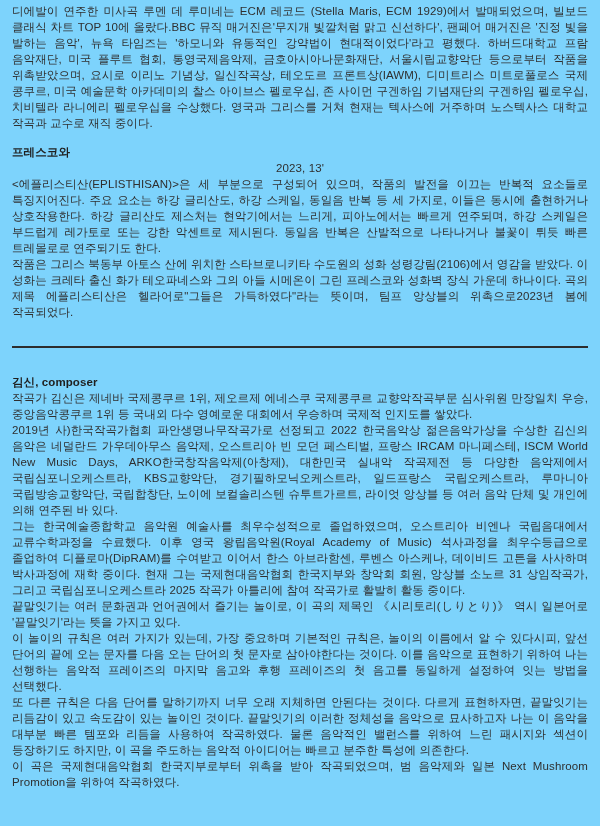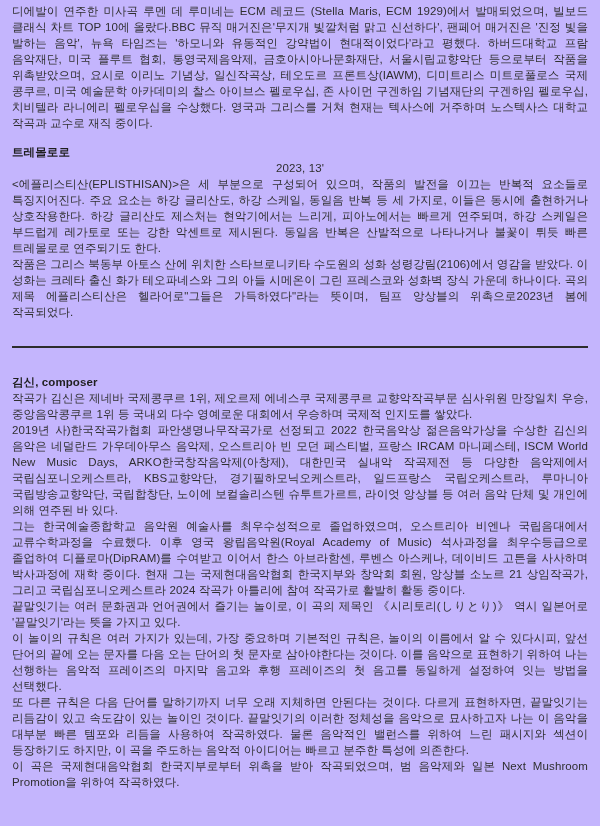--- a/index.html
+++ b/index.html
@@ -5,21 +5,21 @@
   html, body {
     margin: 0;
     padding: 0;
     background: #ffffff;
   }
   .page {
     width: 600px;
     height: 826px;
     box-sizing: border-box;
     padding: 3px 12px 0 12px;
-    background: #c4b5fd;
+    background: #7dd3fc;
     font-family: "Liberation Sans", "DejaVu Sans", sans-serif;
     font-size: 11.5px;
     line-height: 16px;
     color: #2f2f2f;
     overflow: hidden;
   }
   p {
     margin: 0;
     text-align: justify;
     text-justify: inter-word;
@@ -50,33 +50,33 @@
 </head>
 <body>
 
 <div class="page">
 
   <section>
     <p>디에발이 연주한 미사곡 루멘 데 루미네는 ECM 레코드 (Stella Maris, ECM 1929)에서 발매되었으며, 빌보드 클래식 차트 TOP 10에 올랐다.BBC 뮤직 매거진은'무지개 빛깔처럼 맑고 신선하다', 팬페어 매거진은 '진정 빛을 발하는 음악', 뉴욕 타임즈는 '하모니와 유동적인 강약법이 현대적이었다'라고 평했다. 하버드대학교 프람 음악재단, 미국 플루트 협회, 통영국제음악제, 금호아시아나문화재단, 서울시립교향악단 등으로부터 작품을 위촉받았으며, 요시로 이리노 기념상, 일신작곡상, 테오도르 프론트상(IAWM), 디미트리스 미트로풀로스 국제 콩쿠르, 미국 예술문학 아카데미의 찰스 아이브스 펠로우십, 존 사이먼 구겐하임 기념재단의 구겐하임 펠로우십, 치비텔라 라니에리 펠로우십을 수상했다. 영국과 그리스를 거쳐 현재는 텍사스에 거주하며 노스텍사스 대학교 작곡과 교수로 재직 중이다.</p>
   </section>
 
   <section>
-    <p class="heading section-top-gap">트레몰로로</p>
+    <p class="heading section-top-gap">프레스코와</p>
     <p class="meta-line">2023, 13'</p>
     <p>&lt;에플리스티산(EPLISTHISAN)&gt;은 세 부분으로 구성되어 있으며, 작품의 발전을 이끄는 반복적 요소들로 특징지어진다. 주요 요소는 하강 글리산도, 하강 스케일, 동일음 반복 등 세 가지로, 이들은 동시에 출현하거나 상호작용한다. 하강 글리산도 제스처는 현악기에서는 느리게, 피아노에서는 빠르게 연주되며, 하강 스케일은 부드럽게 레가토로 또는 강한 악센트로 제시된다. 동일음 반복은 산발적으로 나타나거나 불꽃이 튀듯 빠른 트레몰로로 연주되기도 한다.</p>
     <p>작품은 그리스 북동부 아토스 산에 위치한 스타브로니키타 수도원의 성화 성령강림(2106)에서 영감을 받았다. 이 성화는 크레타 출신 화가 테오파네스와 그의 아들 시메온이 그린 프레스코와 성화벽 장식 가운데 하나이다. 곡의 제목 에플리스티산은 헬라어로"그들은 가득하였다"라는 뜻이며, 팀프 앙상블의 위촉으로2023년 봄에 작곡되었다.</p>
   </section>
 
   <hr class="section-divider">
 
   <section>
     <p class="heading">김신, composer</p>
     <p>작곡가 김신은 제네바 국제콩쿠르 1위, 제오르제 에네스쿠 국제콩쿠르 교향악작곡부문 심사위원 만장일치 우승, 중앙음악콩쿠르 1위 등 국내외 다수 영예로운 대회에서 우승하며 국제적 인지도를 쌓았다.</p>
     <p>2019년 사)한국작곡가협회 파안생명나무작곡가로 선정되고 2022 한국음악상 젊은음악가상을 수상한 김신의 음악은 네덜란드 가우데아무스 음악제, 오스트리아 빈 모던 페스티벌, 프랑스 IRCAM 마니페스테, ISCM World New Music Days, ARKO한국창작음악제(아창제), 대한민국 실내악 작곡제전 등 다양한 음악제에서 국립심포니오케스트라, KBS교향악단, 경기필하모닉오케스트라, 일드프랑스 국립오케스트라, 루마니아 국립방송교향악단, 국립합창단, 노이에 보컬솔리스텐 슈투트가르트, 라이엇 앙상블 등 여러 음악 단체 및 개인에 의해 연주된 바 있다.</p>
-    <p>그는 한국예술종합학교 음악원 예술사를 최우수성적으로 졸업하였으며, 오스트리아 비엔나 국립음대에서 교류수학과정을 수료했다. 이후 영국 왕립음악원(Royal Academy of Music) 석사과정을 최우수등급으로 졸업하여 디플로마(DipRAM)를 수여받고 이어서 한스 아브라함센, 루벤스 아스케나, 데이비드 고튼을 사사하며 박사과정에 재학 중이다. 현재 그는 국제현대음악협회 한국지부와 창악회 회원, 앙상블 소노르 21 상임작곡가, 그리고 국립심포니오케스트라 2024 작곡가 아틀리에 참여 작곡가로 활발히 활동 중이다.</p>
+    <p>그는 한국예술종합학교 음악원 예술사를 최우수성적으로 졸업하였으며, 오스트리아 비엔나 국립음대에서 교류수학과정을 수료했다. 이후 영국 왕립음악원(Royal Academy of Music) 석사과정을 최우수등급으로 졸업하여 디플로마(DipRAM)를 수여받고 이어서 한스 아브라함센, 루벤스 아스케나, 데이비드 고튼을 사사하며 박사과정에 재학 중이다. 현재 그는 국제현대음악협회 한국지부와 창악회 회원, 앙상블 소노르 31 상임작곡가, 그리고 국립심포니오케스트라 2025 작곡가 아틀리에 참여 작곡가로 활발히 활동 중이다.</p>
   </section>
 
   <section>
     <p>끝말잇기는 여러 문화권과 언어권에서 즐기는 놀이로, 이 곡의 제목인 《시리토리(しりとり)》 역시 일본어로 '끝말잇기'라는 뜻을 가지고 있다.</p>
     <p>이 놀이의 규칙은 여러 가지가 있는데, 가장 중요하며 기본적인 규칙은, 놀이의 이름에서 알 수 있다시피, 앞선 단어의 끝에 오는 문자를 다음 오는 단어의 첫 문자로 삼아야한다는 것이다. 이를 음악으로 표현하기 위하여 나는 선행하는 음악적 프레이즈의 마지막 음고와 후행 프레이즈의 첫 음고를 동일하게 설정하여 잇는 방법을 선택했다.</p>
     <p>또 다른 규칙은 다음 단어를 말하기까지 너무 오래 지체하면 안된다는 것이다. 다르게 표현하자면, 끝말잇기는 리듬감이 있고 속도감이 있는 놀이인 것이다. 끝말잇기의 이러한 정체성을 음악으로 묘사하고자 나는 이 음악을 대부분 빠른 템포와 리듬을 사용하여 작곡하였다. 물론 음악적인 밸런스를 위하여 느린 패시지와 섹션이 등장하기도 하지만, 이 곡을 주도하는 음악적 아이디어는 빠르고 분주한 특성에 의존한다.</p>
     <p>이 곡은 국제현대음악협회 한국지부로부터 위촉을 받아 작곡되었으며, 범 음악제와 일본 Next Mushroom Promotion을 위하여 작곡하였다.</p>
   </section>
 
 </div>

